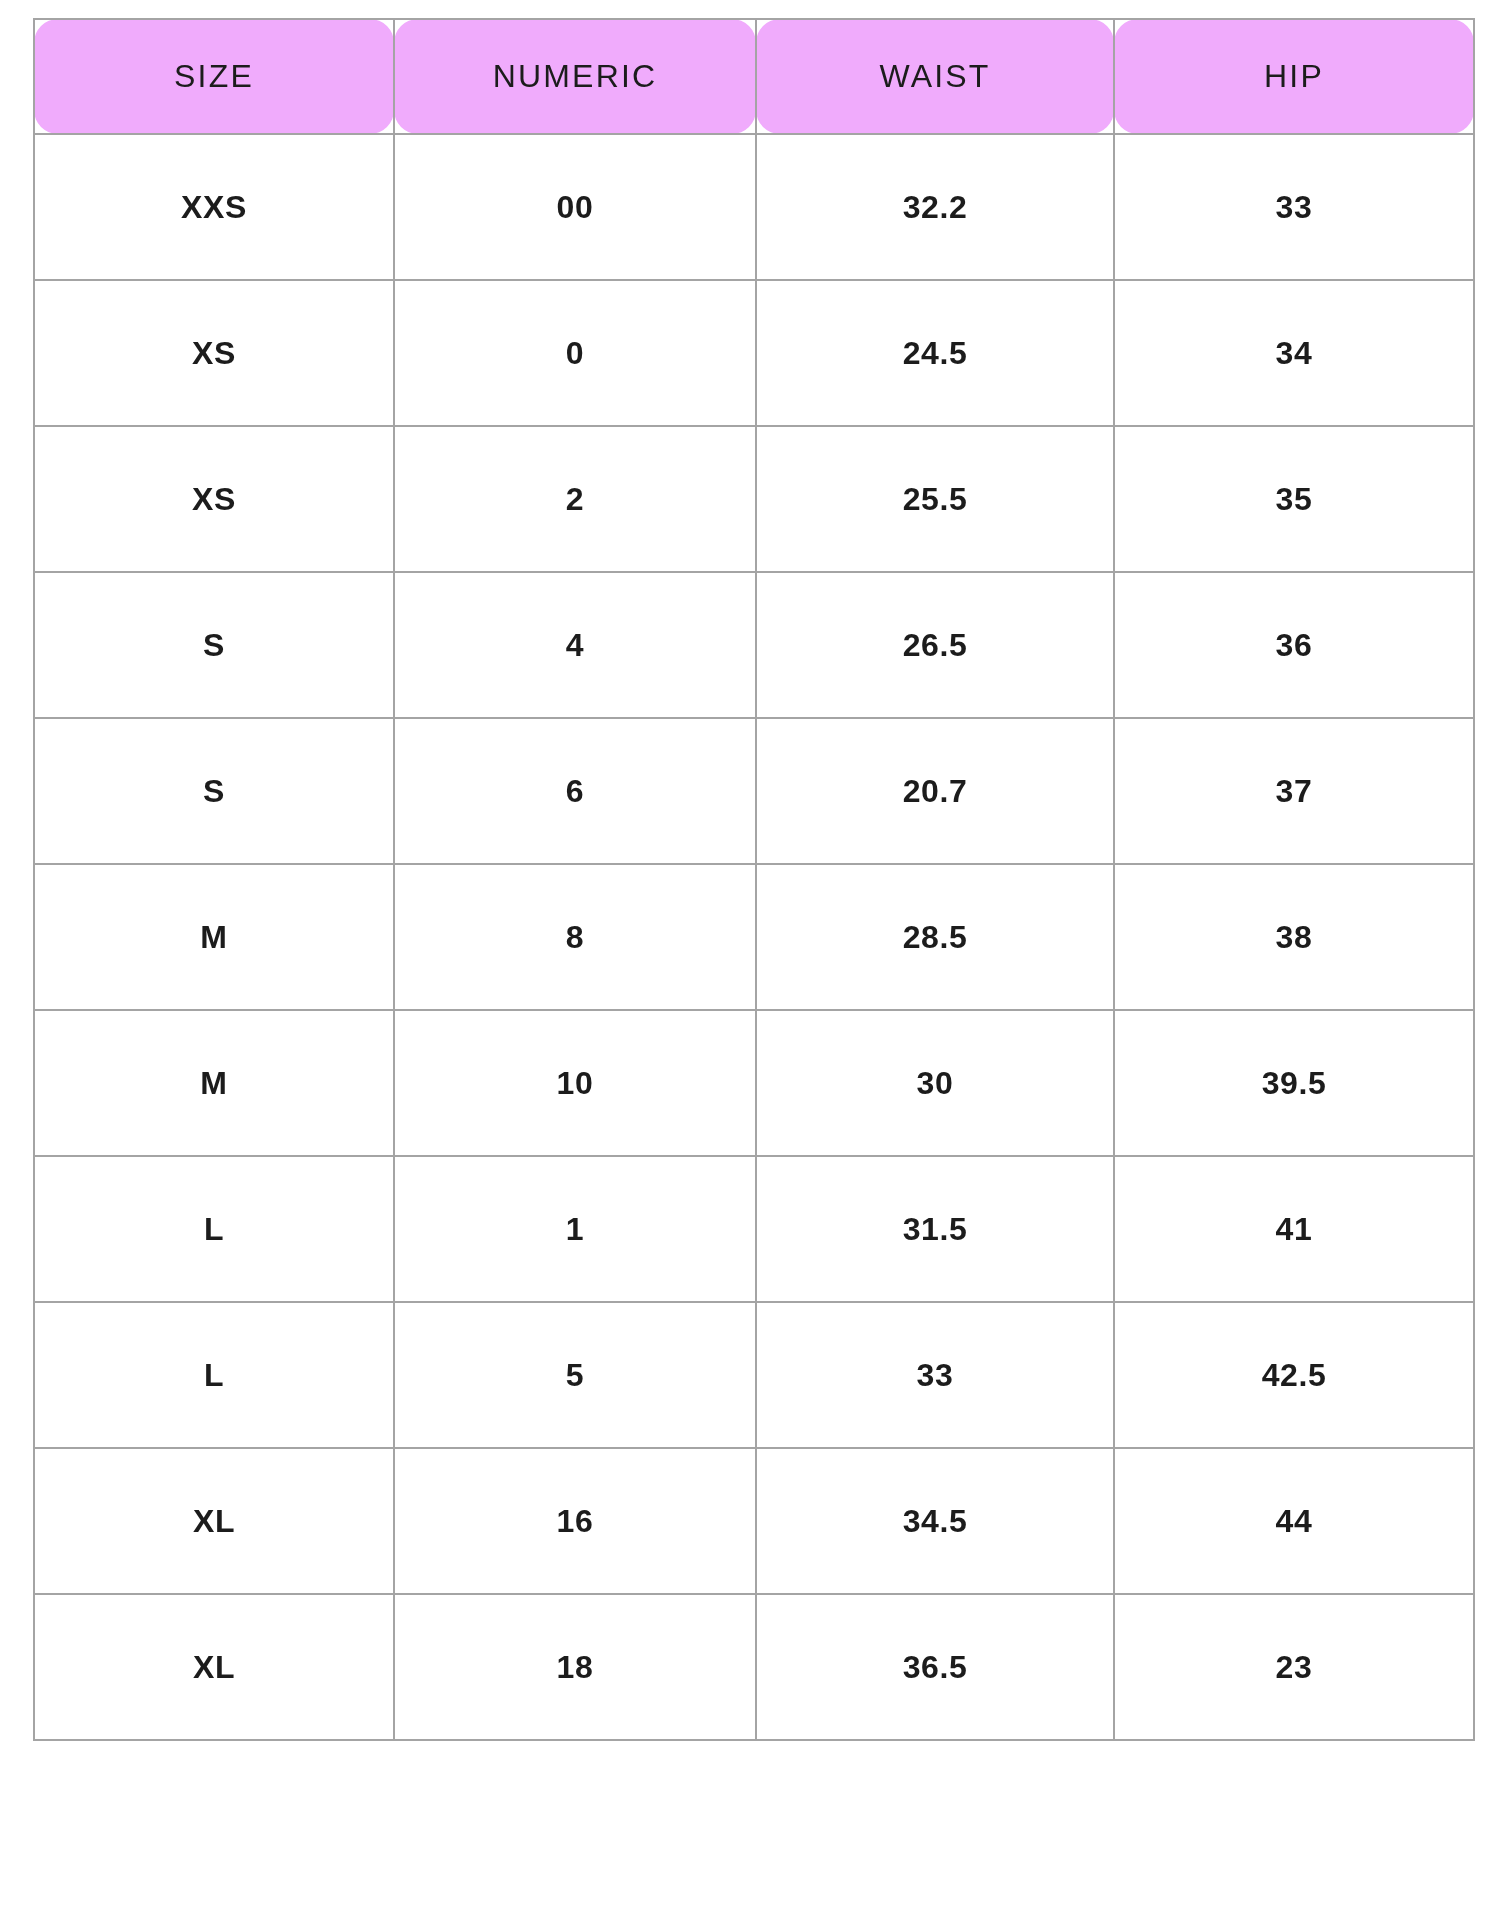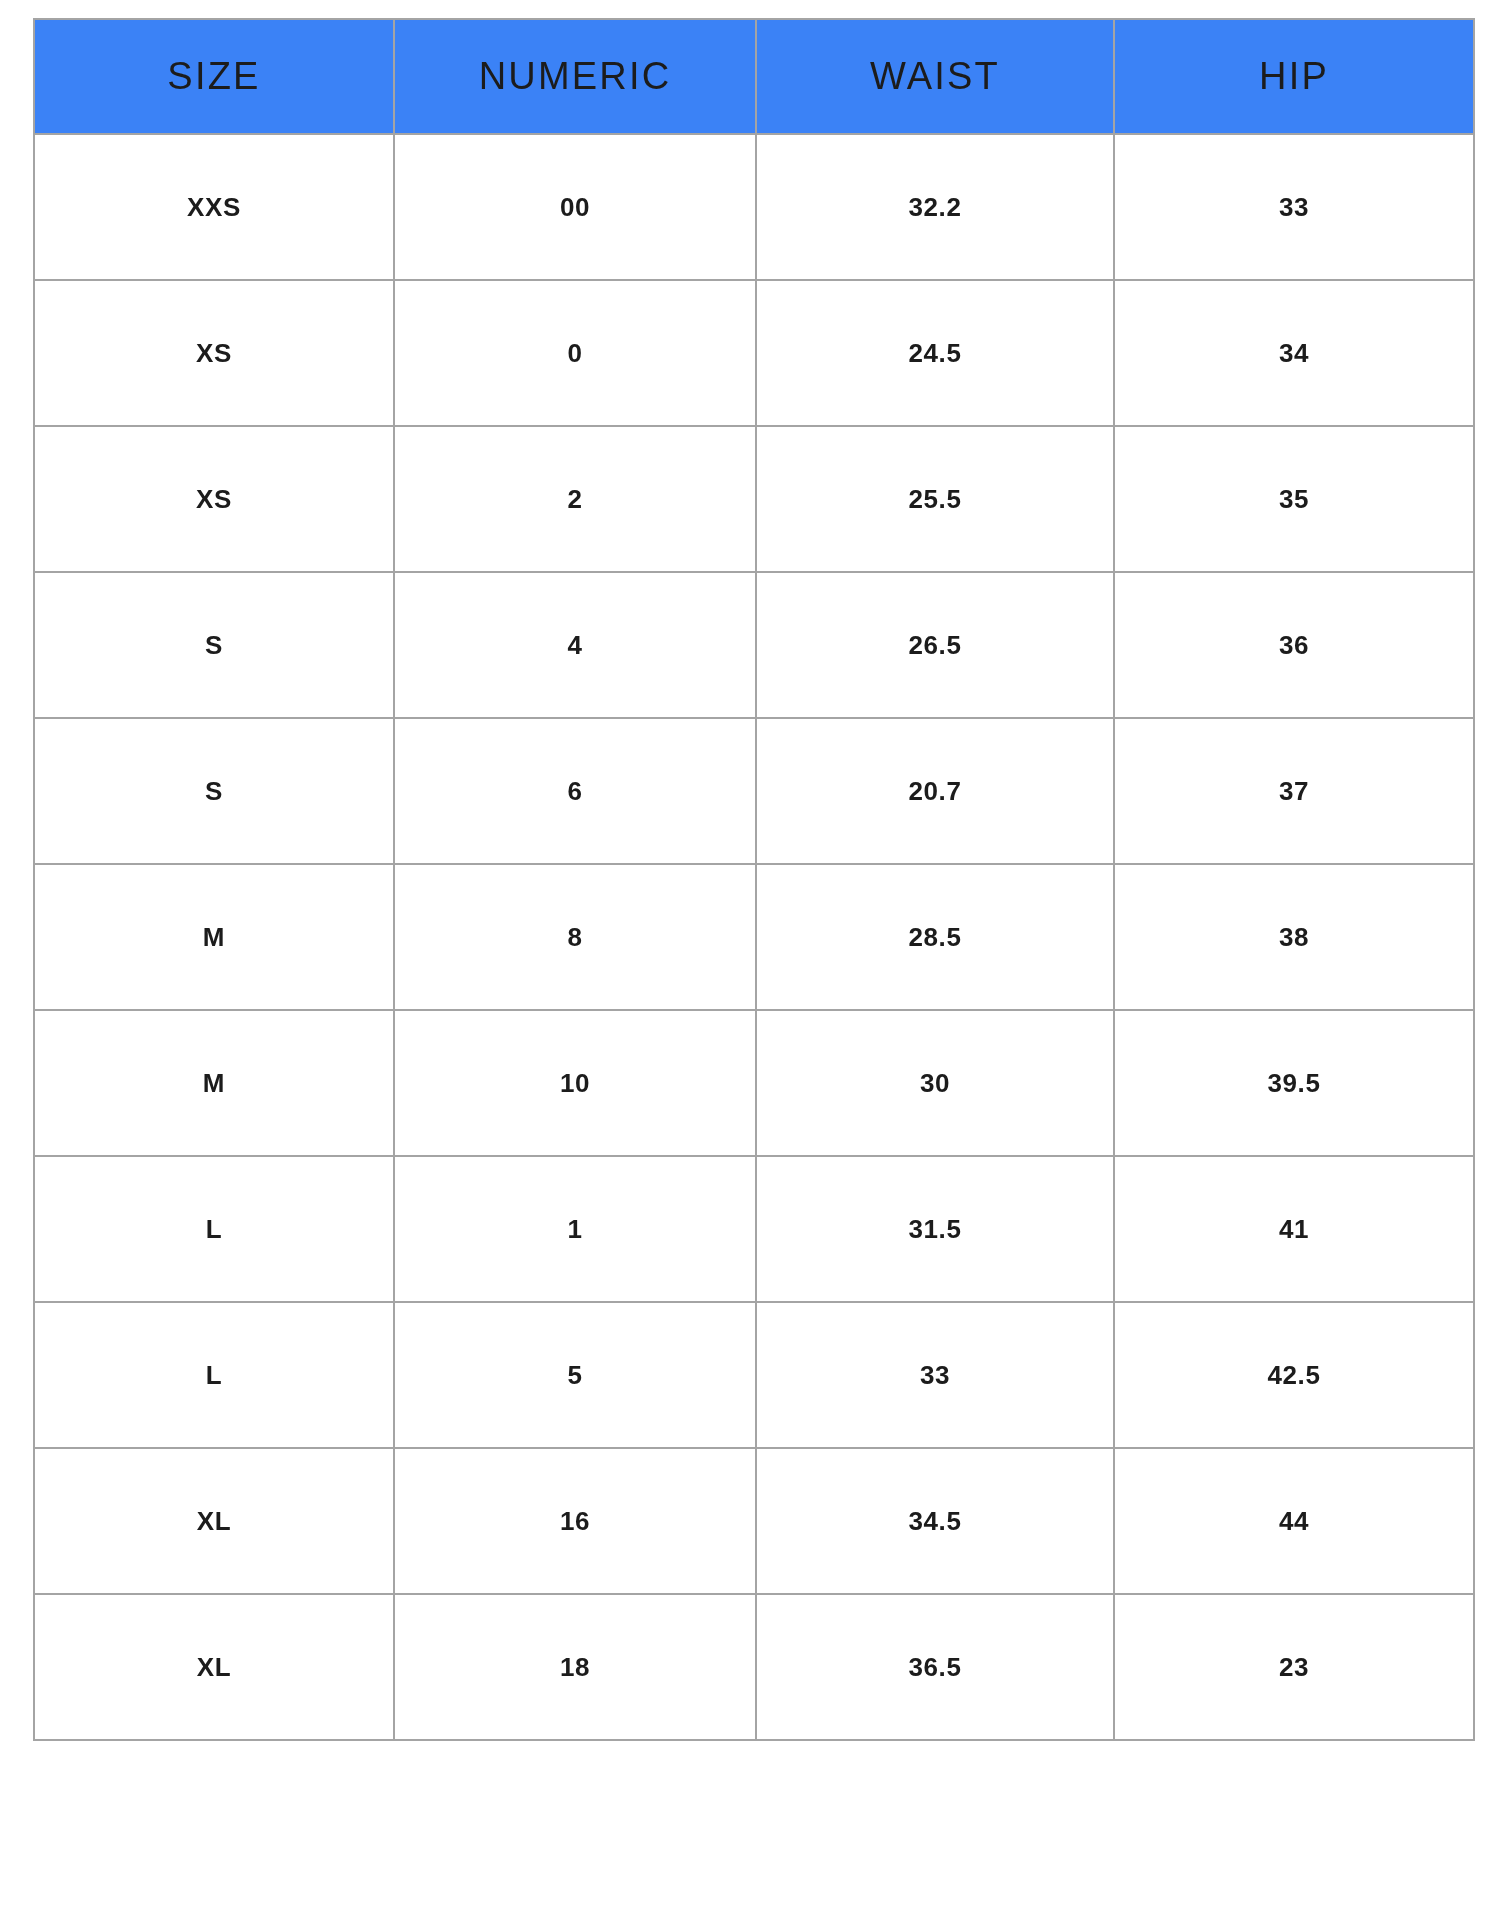--- a/index.html
+++ b/index.html
@@ -39,30 +39,31 @@
 
   table.size-chart th,
   table.size-chart td {
     border: 2px solid #a4a4a4;
     text-align: center;
     vertical-align: middle;
     color: #1c1c1c;
     padding: 0;
   }
   table.size-chart thead th {
-    background: #3b82f6;
+    background: #f0abfc;
     height: 113px;
-    font-size: 38px;
+    font-size: 32px;
     font-weight: 400;
     letter-spacing: 2.2px;
+    border-radius: 24px;
   }
   table.size-chart tbody td {
     background: #ffffff;
     height: 144px;
-    font-size: 26px;
+    font-size: 32px;
     font-weight: 700;
     letter-spacing: 0.6px;
   }
 </style>
 </head>
 <body>
 
 <div class="page">
   <div class="size-chart-wrap">
     <table class="size-chart">

